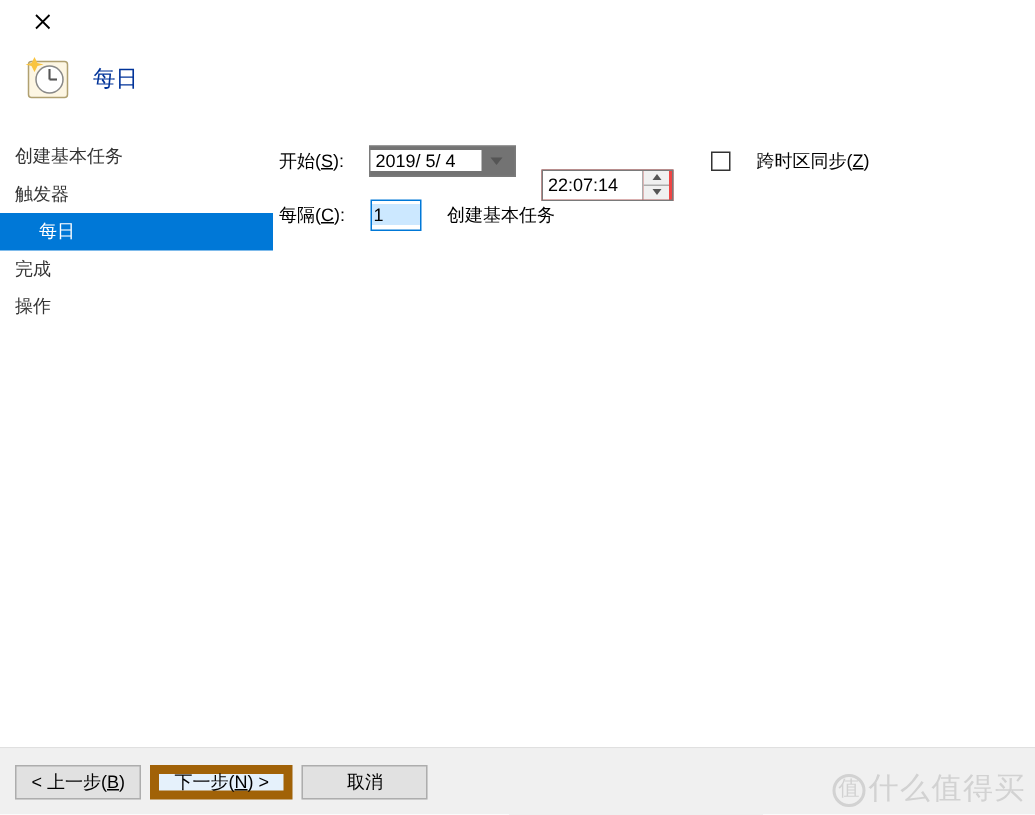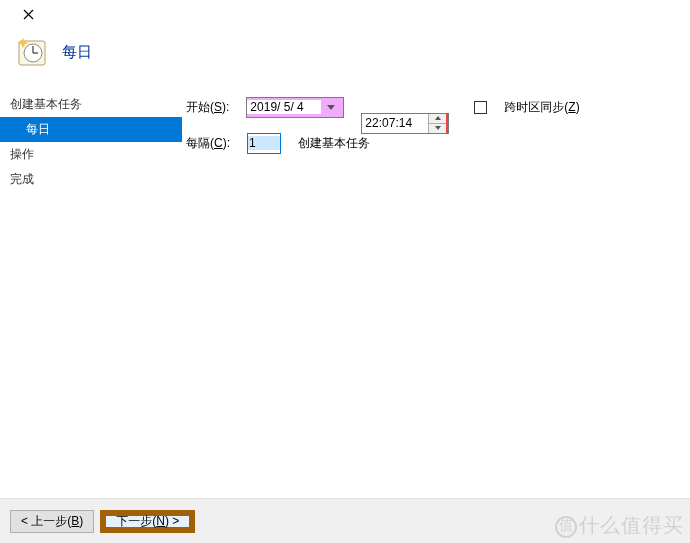--- a/index.html
+++ b/index.html
@@ -30,21 +30,21 @@
     .sidebar { width: 182px; padding-top: 6px; }
     .sidebar .item { padding: 4px 8px 4px 10px; color: #333; cursor: default; }
     .sidebar .item.indent { padding-left: 26px; }
     .sidebar .item.selected { background: #0078d7; color: #fff; }
     .content { flex: 1; padding: 10px 10px 0 4px; }
     .row { display: flex; align-items: center; gap: 17px; margin-bottom: 14px; height: 22px; }
     .lbl { font-size: 12px; color: #000; }
     .underline { text-decoration: underline; }
     .date-field {
       display: flex; align-items: center;
-      border: 1px solid #7a7a7a; height: 21px; background: #f0abfc;
+      border: 1px solid #7a7a7a; height: 21px; background: #737373;
       width: 98px;
     }
     .date-field input { border: 0; outline: 0; width: 74px; padding: 0 3px; font-family: inherit; font-size: 12px; }
     .date-drop { width: 18px; height: 19px; display: flex; align-items: center; justify-content: center; border-left: 1px solid transparent; }
     .time-field {
       display: flex; align-items: stretch;
       border: 1px solid #7a7a7a; height: 21px; background: #ef4444;
       width: 88px;
       margin-top: 32px;
     }
@@ -104,23 +104,24 @@
       <line x1="17" y1="17" x2="22" y2="17" stroke="#555" stroke-width="1.4"></line>
       <path d="M5 2 L7 6 L11 7 L7 8 L5 12 L3 8 L-1 7 L3 6 Z" fill="#f9c440" transform="translate(2,0)"></path>
     </svg>
   </div>
   <div class="hdr-title">每日</div>
 </div>
 
 <div class="body">
   <div class="sidebar">
     <div class="item">创建基本任务</div>
+    <div class="item">触发器</div>
     <div class="item indent selected">每日</div>
+    <div class="item">完成</div>
     <div class="item">操作</div>
-    <div class="item">完成</div>
   </div>
 
   <div class="content">
     <div class="row">
       <span class="lbl"><span>开始(</span><span class="underline">S</span><span>):</span></span>
       <div class="date-field">
         <input type="text" value="2019/ 5/ 4" style="">
         <div class="date-drop">
             <div class="dd-tri"></div>
           </div>
@@ -156,15 +157,16 @@
   <button class="btn">
       <span>&lt; 上一步(</span>
       <span class="underline">B</span>
       <span>)</span>
     </button>
   <button class="btn default">
       <span>下一步(</span>
       <span class="underline">N</span>
       <span>) &gt;</span>
     </button>
+  <button class="btn">取消</button>
 </div>
 
 <div class="watermark"><span class="wm-icon"></span><span>什么值得买</span></div>
 
 </body></html>

